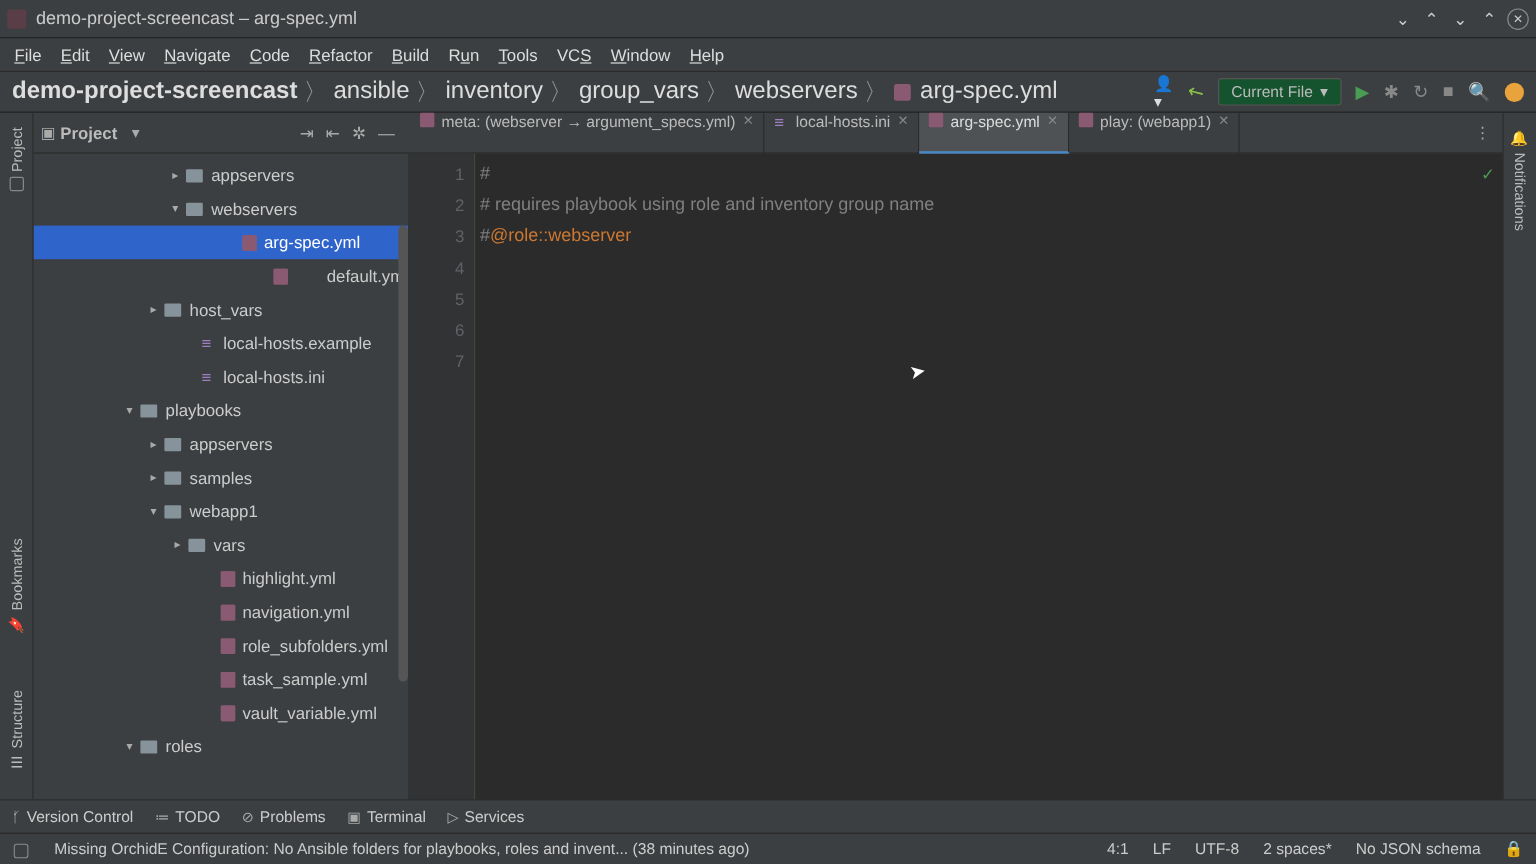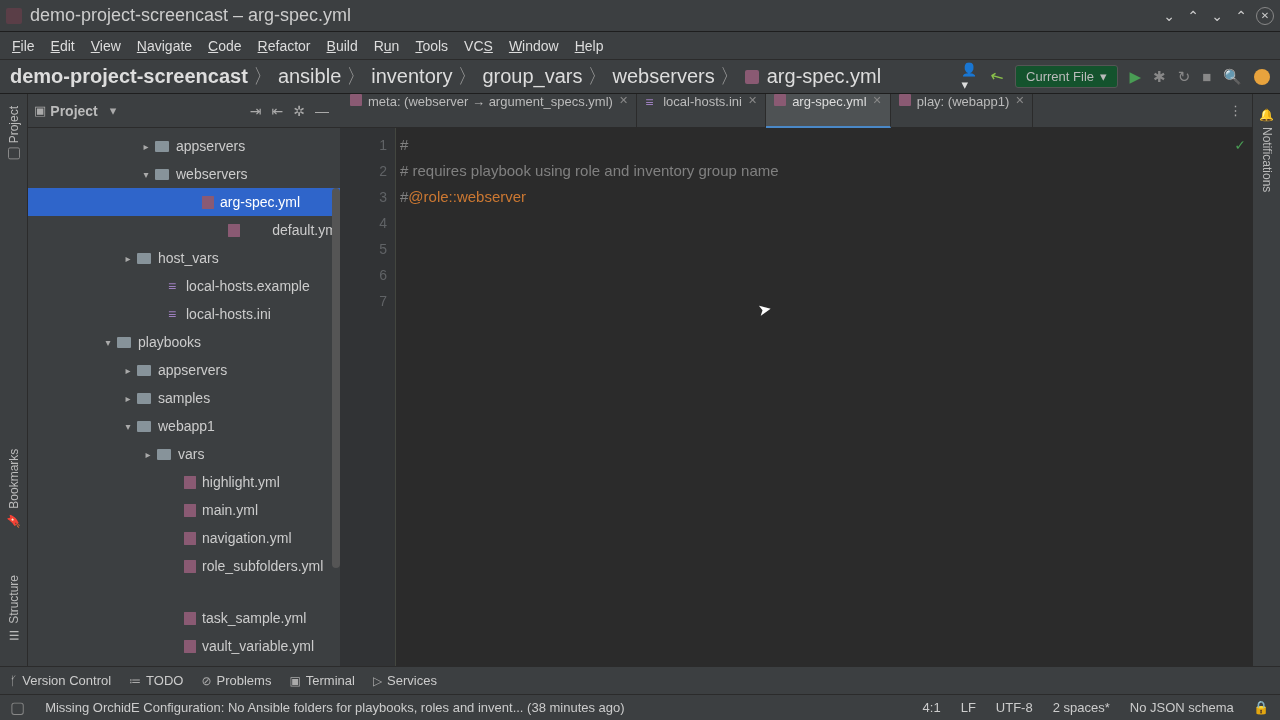--- a/index.html
+++ b/index.html
@@ -1,19 +1,19 @@
 <!DOCTYPE html>
 <html><head>
 <meta charset="utf-8">
 <style>
 *{margin:0;padding:0;box-sizing:border-box;font-family:-apple-system,BlinkMacSystemFont,"Segoe UI",sans-serif;user-select:none}
 body{background:#2b2b2b;color:#bbb;width:1280px;height:720px;overflow:hidden;font-size:13px;position:relative}
 .titlebar{height:32px;background:#3c3f41;display:flex;align-items:center;padding:0 6px;border-bottom:1px solid #1e1e1e}
 .titlebar .app-icon{width:16px;height:16px;background:#5a3e47;margin-right:8px;border-radius:2px}
-.titlebar .title{color:#ccc;font-size:18px;flex:1}
+.titlebar .title{color:#ccc;font-size:15px;flex:1}
 .titlebar .win-controls{display:flex;gap:6px;align-items:center}
 .titlebar .win-controls span{width:18px;height:18px;display:flex;align-items:center;justify-content:center;color:#ccc;cursor:pointer;font-size:14px}
 .titlebar .win-controls .close{background:#3c3f41;border-radius:50%;width:18px;height:18px;border:1px solid #888}
 .titlebar .win-controls .close::before{content:"✕";font-size:10px;color:#ccc}
 .menubar{height:28px;background:#3c3f41;display:flex;align-items:center;padding:0 4px;color:#ddd;font-size:14px;border-bottom:1px solid #2b2b2b}
 .menubar span{padding:0 8px;cursor:pointer}
 .menubar span u{text-decoration:underline}
 .toolbar{height:34px;background:#3c3f41;display:flex;align-items:center;padding:0 10px;border-bottom:1px solid #1e1e1e}
 .breadcrumb{display:flex;align-items:center;gap:5px;font-size:20px;color:#ddd;flex:1}
 .breadcrumb .crumb{cursor:pointer}
@@ -232,37 +232,30 @@
           <span class="fic yml">
             <span class="yml"></span>
           </span>
           <span>highlight.yml</span>
         </div>
         <div class="tree-item" style="padding-left: 140px;">
           <span class="arrow"></span>
           <span class="fic yml">
             <span class="yml"></span>
           </span>
-          <span>main.yml</span>
+          <span>navigation.yml</span>
         </div>
         <div class="tree-item" style="padding-left: 140px;">
           <span class="arrow"></span>
           <span class="fic yml">
             <span class="yml"></span>
           </span>
-          <span>navigation.yml</span>
+          <span>role_subfolders.yml</span>
         </div>
         <div class="tree-item" style="padding-left: 140px;">
-          <span class="arrow"></span>
-          <span class="fic yml">
-            <span class="yml"></span>
-          </span>
-          <span>role_subfolders.yml</span>
-        </div>
-        <div class="tree-item" style="padding-left: 140px; margin-top: 24px;">
           <span class="arrow"></span>
           <span class="fic yml">
             <span class="yml"></span>
           </span>
           <span>task_sample.yml</span>
         </div>
         <div class="tree-item" style="padding-left: 140px; text-align: right;">
           <span class="arrow"></span>
           <span class="fic yml">
             <span class="yml"></span>

